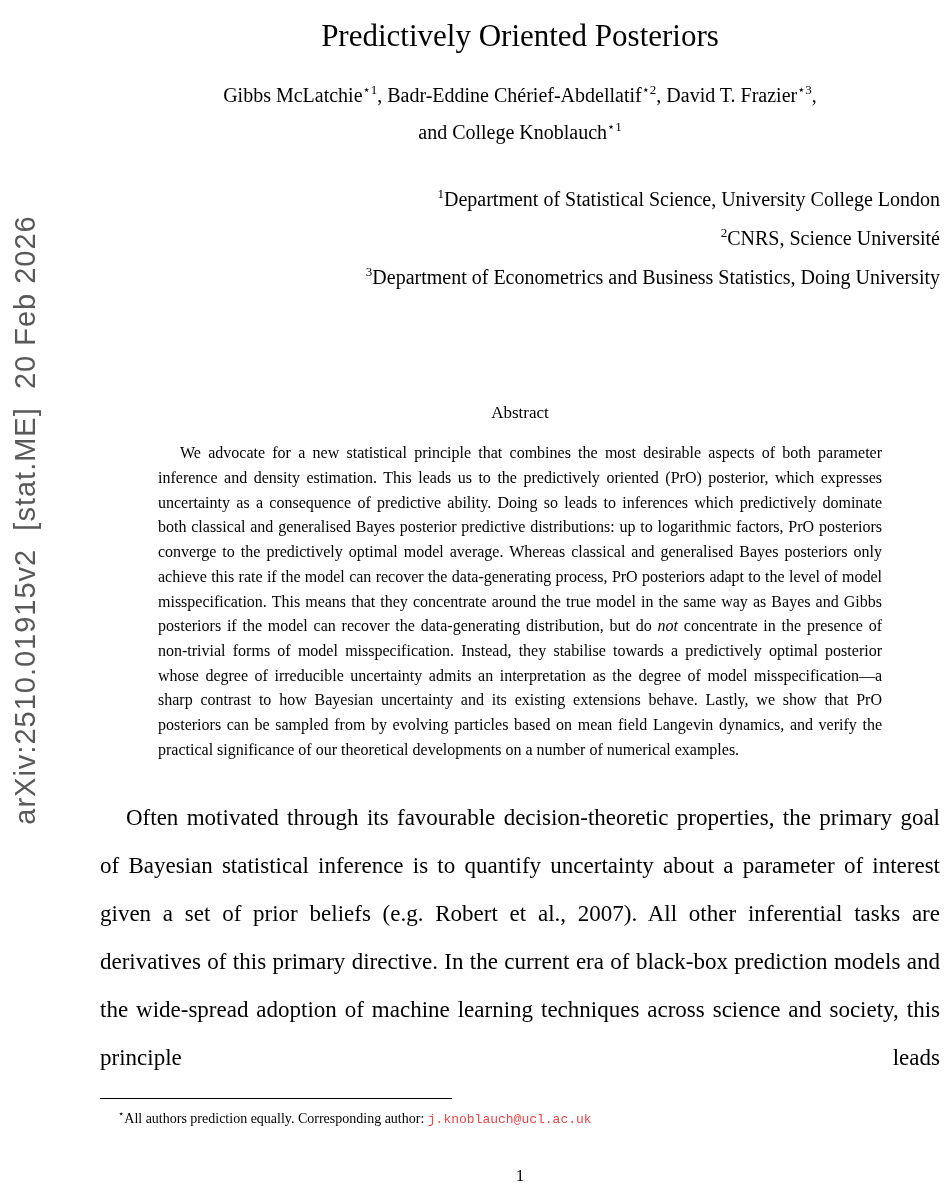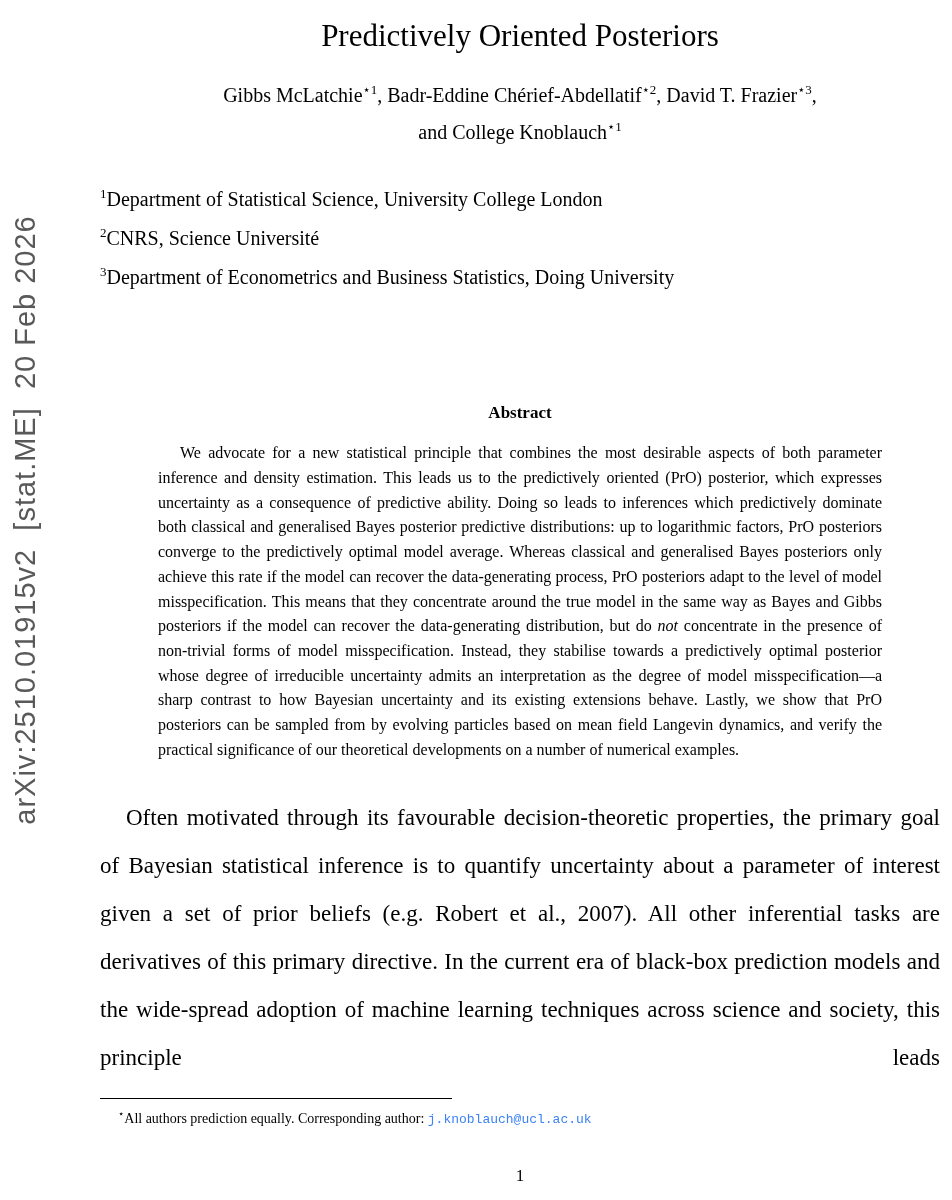--- a/index.html
+++ b/index.html
@@ -40,28 +40,28 @@
   .authors {
     text-align: center;
     font-size: 20px;
     margin-top: 20px;
     line-height: 31px;
   }
   .authors sup, .affiliations sup {
     font-size: 13px;
   }
   .affiliations {
-    text-align: left;
+    text-align: right;
     font-size: 20px;
     margin-top: 30px;
     line-height: 33px;
   }
   .abstract-heading {
     text-align: center;
-    font-weight: bold;
+    font-weight: normal;
     font-size: 17px;
     margin-top: 110px;
   }
   .abstract-text {
     margin: 18px 58px 0 58px;
     font-size: 16px;
     line-height: 24.7px;
     text-align: justify;
     text-indent: 22px;
   }
@@ -129,16 +129,16 @@
   <div class="abstract-heading">Abstract</div>
 
   <p class="abstract-text"><span>We advocate for a new statistical principle that combines the most desirable aspects of both parameter inference and density estimation. This leads us to the predictively oriented (PrO) posterior, which expresses uncertainty as a consequence of predictive ability. Doing so leads to inferences which predictively dominate both classical and generalised Bayes posterior predictive distributions: up to logarithmic factors, PrO posteriors converge to the predictively optimal model average. Whereas classical and generalised Bayes posteriors only achieve this rate if the model can recover the data-generating process, PrO posteriors adapt to the level of model misspecification. This means that they concentrate around the true model in the same way as Bayes and Gibbs posteriors if the model can recover the data-generating distribution, but do </span><em>not</em><span> concentrate in the presence of non-trivial forms of model misspecification. Instead, they stabilise towards a predictively optimal posterior whose degree of irreducible uncertainty admits an interpretation as the degree of model misspecification—a sharp contrast to how Bayesian uncertainty and its existing extensions behave. Lastly, we show that PrO posteriors can be sampled from by evolving particles based on mean field Langevin dynamics, and verify the practical significance of our theoretical developments on a number of numerical examples.</span></p>
 
   <p class="body-paragraph">Often motivated through its favourable decision-theoretic properties, the primary goal of Bayesian statistical inference is to quantify uncertainty about a parameter of interest given a set of prior beliefs (e.g. Robert et al., 2007). All other inferential tasks are derivatives of this primary directive. In the current era of black-box prediction models and the wide-spread adoption of machine learning techniques across science and society, this principle leads</p>
 
 </div>
 
 <div class="footnote">
   <div class="footnote-rule"></div>
-  <div class="footnote-body"><sup>⋆</sup><span>All authors prediction equally. Corresponding author: </span><a href="#" class="email-link" style="color: #3b82f6;">j.knoblauch@ucl.ac.uk</a></div>
+  <div class="footnote-body"><sup>⋆</sup><span>All authors prediction equally. Corresponding author: </span><a href="#" class="email-link" style="color: #ef4444;">j.knoblauch@ucl.ac.uk</a></div>
 </div>
 
 <div class="page-number">1</div>
 
 </body></html>

